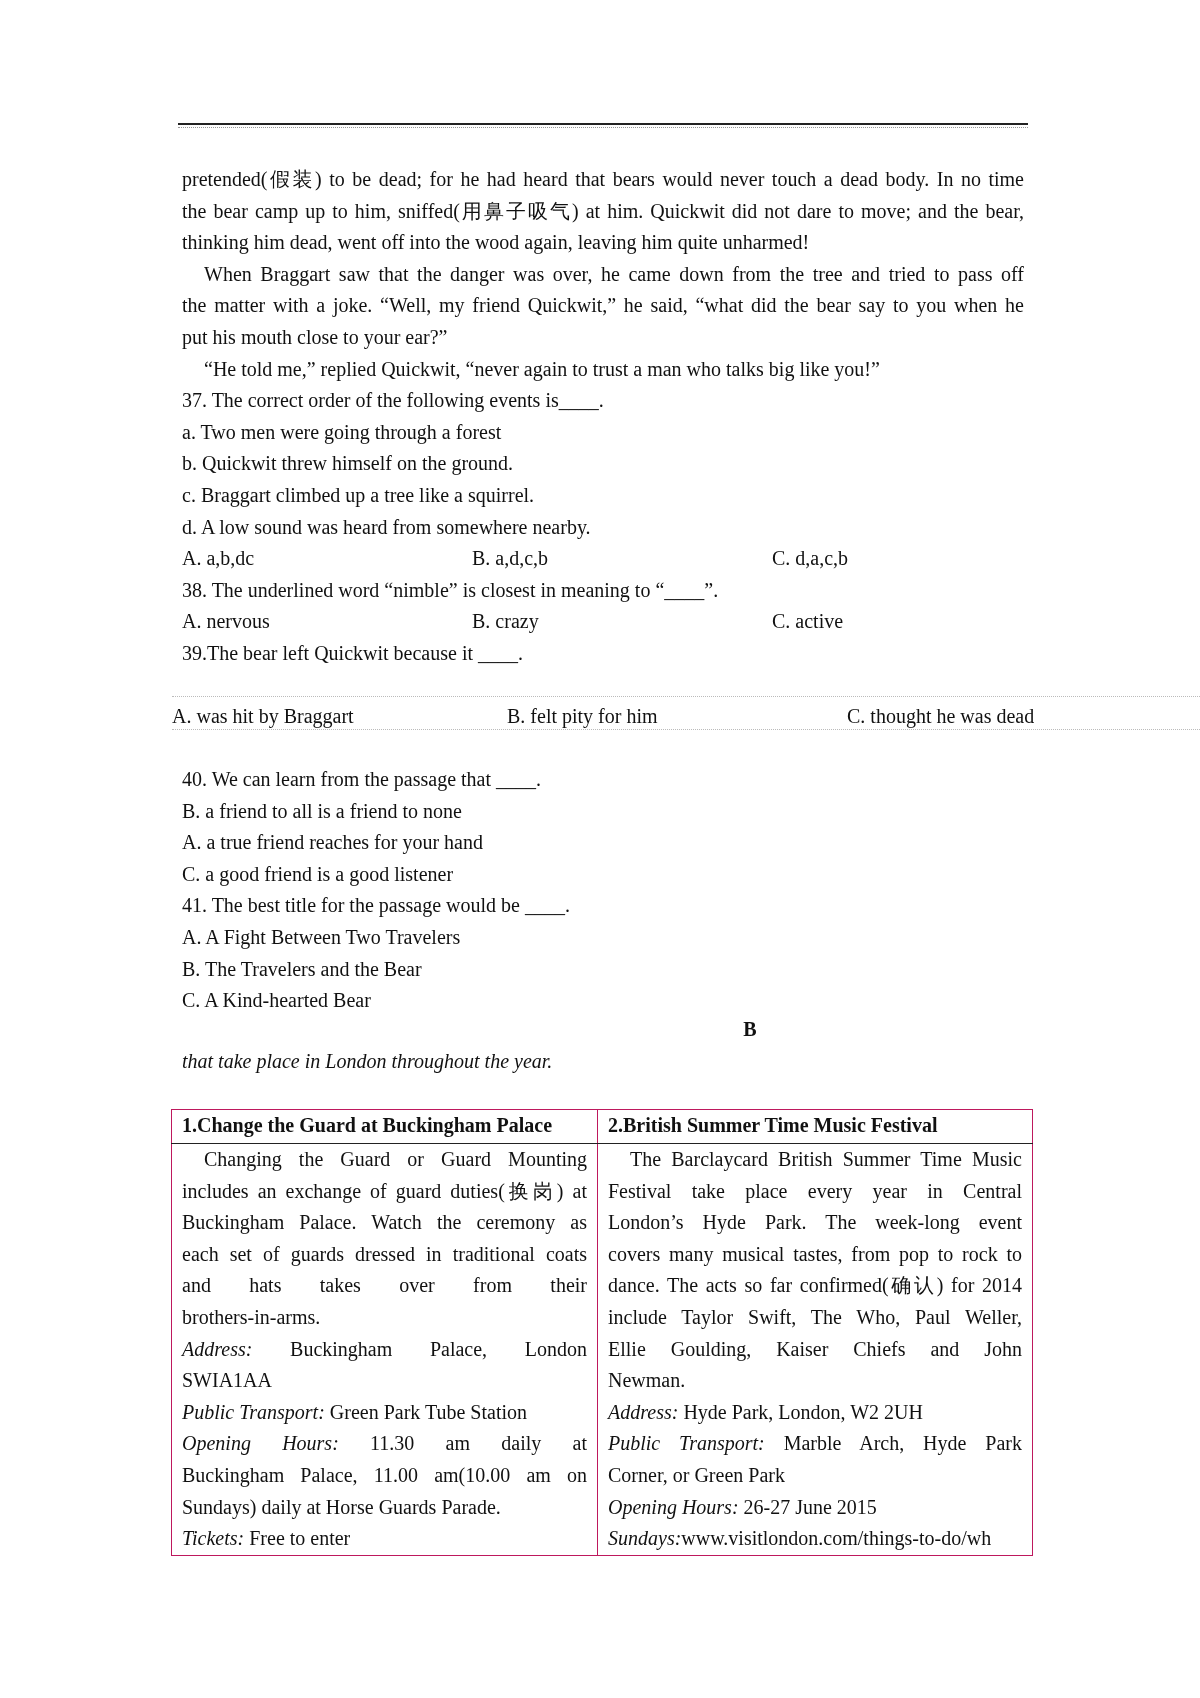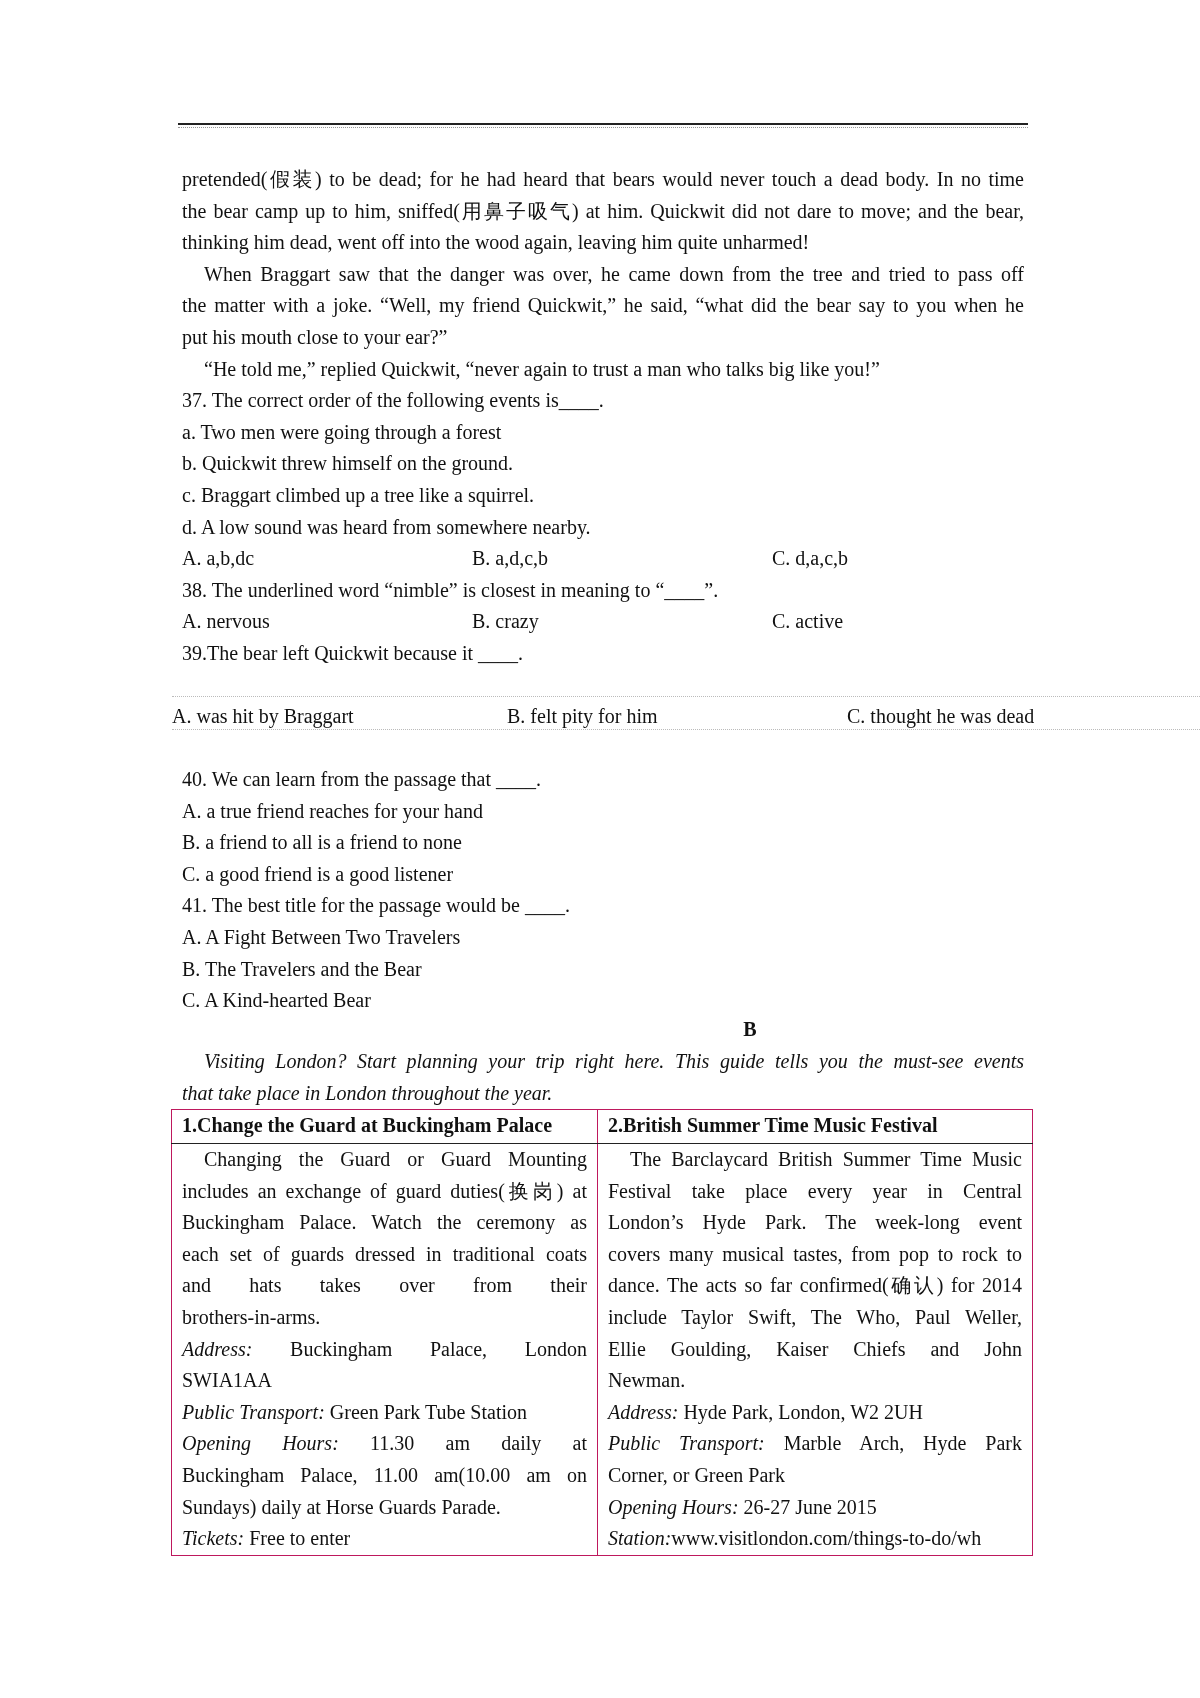--- a/index.html
+++ b/index.html
@@ -73,32 +73,31 @@
   <div class="dotted-rule" style="top:680px;"></div>
   <div class="q39opts">
     <span class="a">A. was hit by Braggart</span>
     <span class="b">B. felt pity for him</span>
     <span>C. thought he was dead</span>
   </div>
   <div class="dotted-rule" style="top:713px;"></div>
 
   <div class="block" style="top:748px;">
     <div class="line">40. We can learn from the passage that ____.</div>
+    <div class="line">B. a friend to all is a friend to none</div>
     <div class="line">A. a true friend reaches for your hand</div>
-    <div class="line">B. a friend to all is a friend to none</div>
     <div class="line">C. a good friend is a good listener</div>
     <div class="line">41. The best title for the passage would be ____.</div>
     <div class="line">A. A Fight Between Two Travelers</div>
     <div class="line">B. The Travelers and the Bear</div>
     <div class="line">C. A Kind-hearted Bear</div>
   </div>
 
   <div class="section-b">B</div>
   <div class="intro">
-    <div class="line just indent">Visiting London? Start planning your trip right here. This guide tells you the must-see events</div>
     <div class="line">that take place in London throughout the year.</div>
   </div>
 
   <table class="guide">
     <tbody>
         <tr>
       <th class="c1">1.Change the Guard at Buckingham Palace</th>
       <th>2.British Summer Time Music Festival</th>
     </tr>
     <tr>
@@ -123,18 +122,18 @@
         <div class="cell-line cj">London’s Hyde Park. The week-long event</div>
         <div class="cell-line cj">covers many musical tastes, from pop to rock to</div>
         <div class="cell-line cj">dance. The acts so far confirmed(确认) for 2014</div>
         <div class="cell-line cj">include Taylor Swift, The Who, Paul Weller,</div>
         <div class="cell-line cj">Ellie Goulding, Kaiser Chiefs and John</div>
         <div class="cell-line">Newman.</div>
         <div class="cell-line"><span class="lbl">Address:</span> <span>Hyde Park, London, W2 2UH</span></div>
         <div class="cell-line cj"><span class="lbl">Public Transport:</span> <span>Marble Arch, Hyde Park</span></div>
         <div class="cell-line">Corner, or Green Park</div>
         <div class="cell-line"><span class="lbl">Opening Hours:</span> <span>26-27 June 2015</span></div>
-        <div class="cell-line" style="white-space:nowrap;overflow:hidden;"><span class="lbl">Station:</span><span>www.visitlondon.com/things-to-do/wh</span></div>
+        <div class="cell-line" style="white-space:nowrap;overflow:hidden;"><span class="lbl">Sundays:</span><span>www.visitlondon.com/things-to-do/wh</span></div>
       </td>
     </tr>
   </tbody>
     </table>
 </div>
 
 </body></html>

